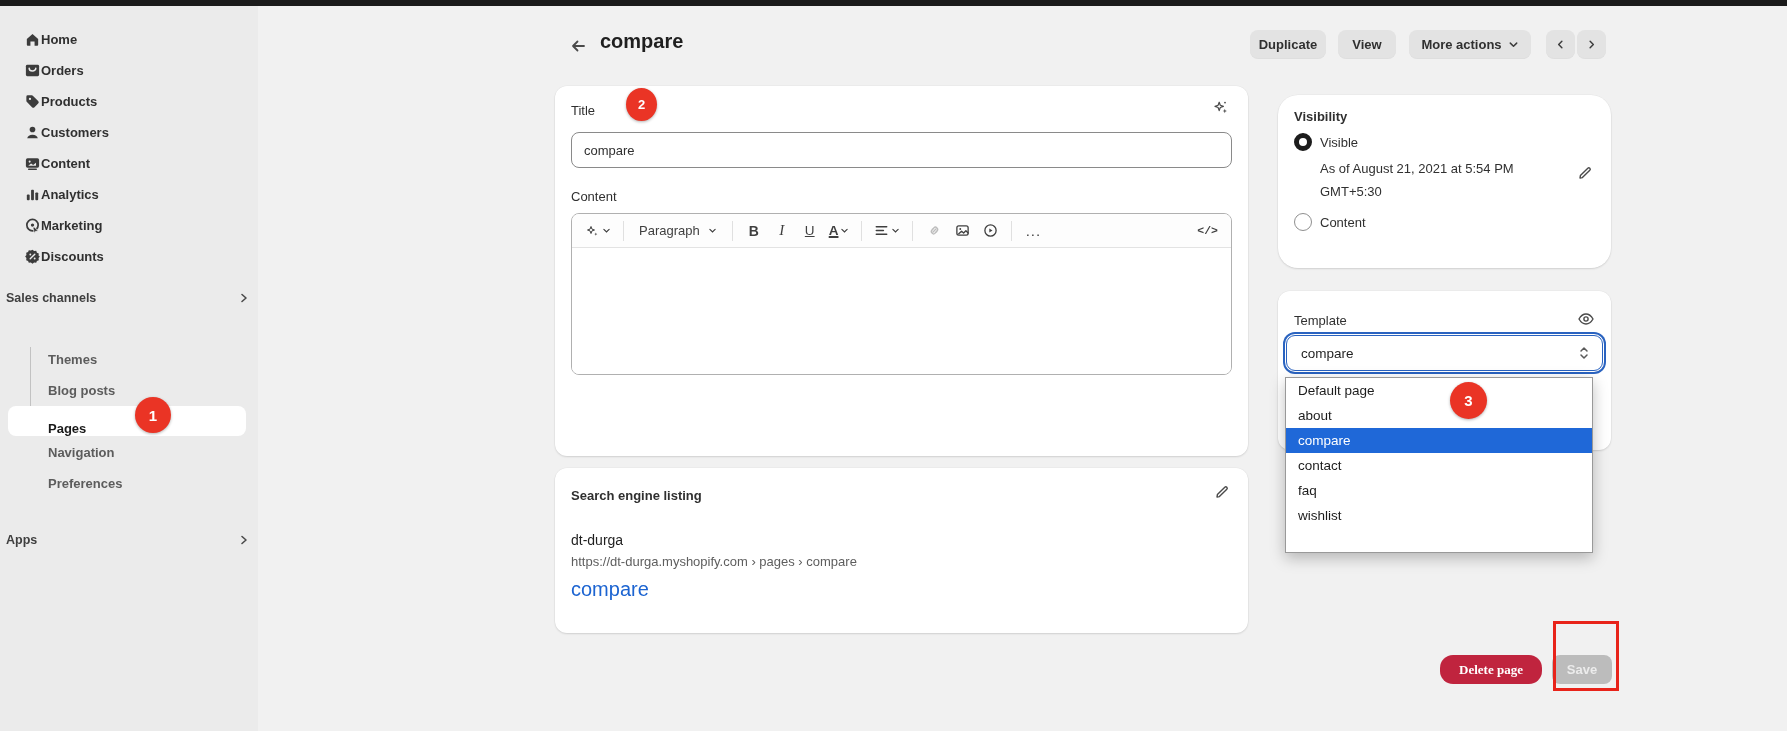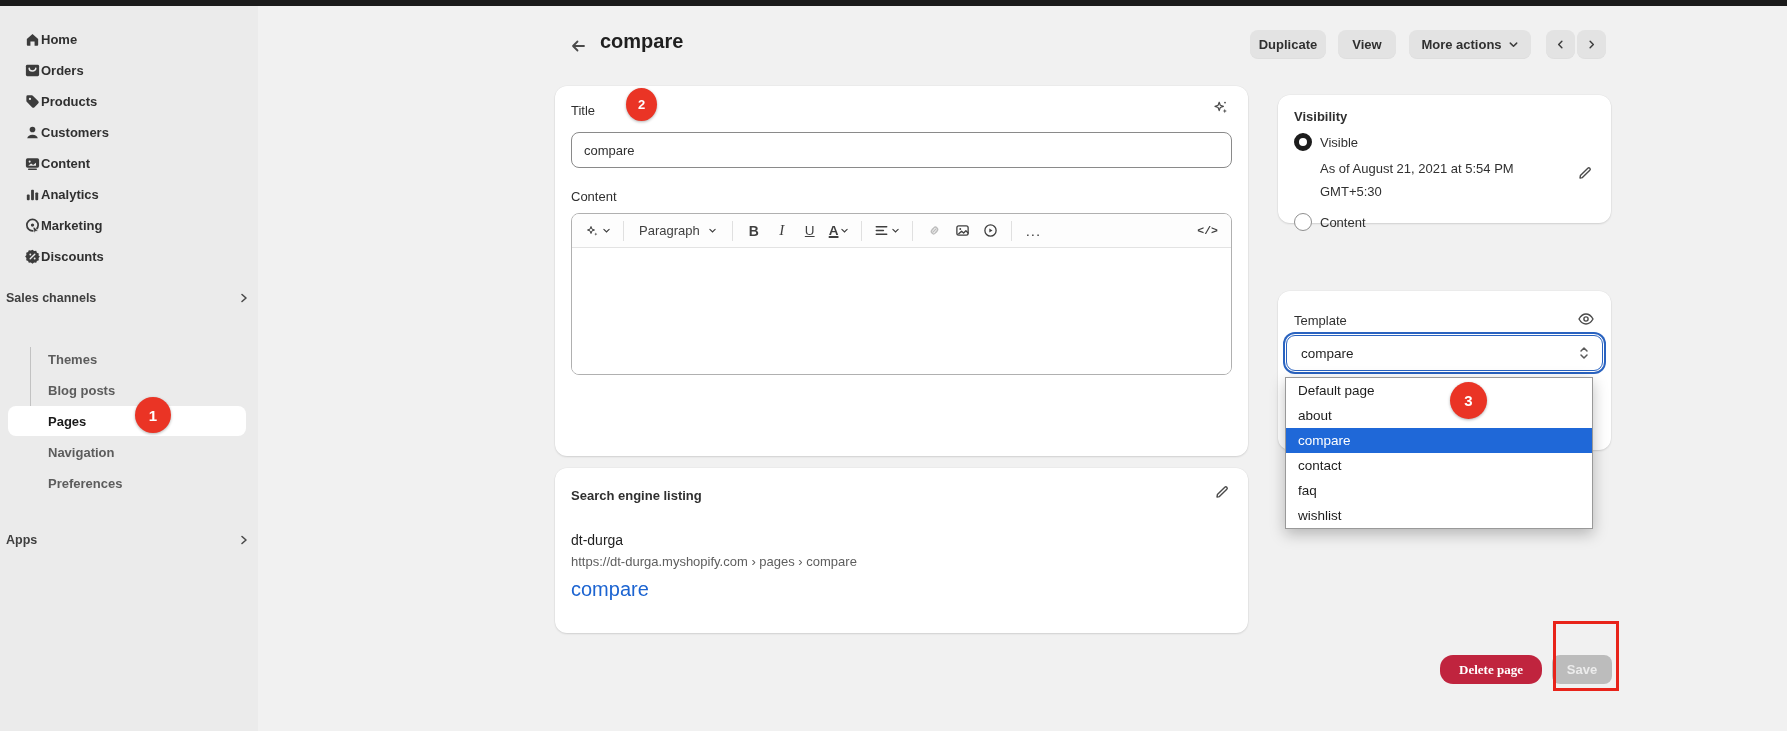--- a/index.html
+++ b/index.html
@@ -13,21 +13,21 @@
 
   
   .sidebar { left:0; top:6px; width:258px; height:725px; background:#ebebeb; }
   .nav-item { position:absolute; left:8px; width:242px; height:31px; border-radius:8px; display:flex; align-items:center; padding-left:15px; cursor:pointer; }
   .nav-item .nicon { width:18px; height:18px; display:inline-flex; align-items:center; justify-content:center; }
   .nav-item .nlabel { margin-left:0; font-weight:700; color:#303030; font-size:13px; }
   .section-row { position:absolute; left:6px; width:244px; height:24px; display:flex; align-items:center; justify-content:space-between; cursor:pointer; }
   .section-row .slabel { font-weight:700; font-size:12.5px; color:#3f3f3f; }
   .sub-item { position:absolute; left:8px; width:238px; height:31px; display:flex; align-items:center; padding-left:40px; border-radius:8px; cursor:pointer; }
   .sub-item .sublabel { font-weight:600; color:#5c5c5c; font-size:13px; }
-  .sub-item.active { background:#ffffff; height:30px; }
+  .sub-item.active { background:#ffffff; height:30px;align-items:flex-end; }
   .sub-item.active .sublabel { color:#1a1a1a; }
   .connector { position:absolute; left:30px; top:341px; width:13px; height:73px; border-left:1.5px solid #c2c2c2; border-bottom:1.5px solid #c2c2c2; border-bottom-left-radius:9px; }
   .connector-head { position:absolute; left:43px; top:410px; width:0; height:0; border-left:5px solid #c2c2c2; border-top:4px solid transparent; border-bottom:4px solid transparent; }
 
   
   .badge { position:absolute; background:#ea3425; color:#fff; border-radius:50%; display:flex; align-items:center; justify-content:center; font-weight:700; z-index:60; box-shadow:0 1px 3px rgba(0,0,0,.3); }
   .badge1 { left:135px; top:397px; width:36px; height:36px; font-size:15px; }
   .badge2 { left:626px; top:88px; width:31px; height:33px; font-size:13px; }
   .badge3 { left:1450px; top:382px; width:37px; height:37px; font-size:15px; z-index:80; }
 
@@ -57,34 +57,34 @@
   .ed-body { height:189px; background:#fff; cursor:text; }
   .spacer { flex:1; }
 
   
   .seo-card { left:555px; top:468px; width:693px; height:165px; }
   .seo-site { position:absolute; left:16px; top:64px; font-size:14px; color:#1f1f1f; }
   .seo-url { position:absolute; left:16px; top:86px; font-size:13px; color:#5e5e5e; }
   .seo-link { position:absolute; left:16px; top:110px; font-size:20px; color:#1c64d1; cursor:pointer; }
 
   
-  .vis-card { left:1278px; top:95px; width:333px; height:128px; }
+  .vis-card { left:1278px; top:95px; width:333px; height:173px;border-radius:20px; }
   .radio { width:18px; height:18px; border-radius:50%; flex:0 0 18px; }
   .radio.sel { border:5.5px solid #1c1c1c; background:#fff; }
   .radio.unsel { border:1.5px solid #8f8f8f; background:#fff; }
   .vis-row { position:absolute; left:16px; display:flex; align-items:center; gap:8px; cursor:pointer; }
   .vis-desc { position:absolute; left:42px; font-size:13px; color:#303030; line-height:1.75; }
 
   
   .tpl-card { left:1278px; top:291px; width:333px; height:159px; }
   .tpl-select { position:absolute; left:8px; top:44px; width:317px; height:36px; background:#fff; border:1px solid #2a63c0; border-radius:9px; box-shadow:0 0 0 1px #fff, 0 0 0 3px #2a63c0; display:flex; align-items:center; justify-content:space-between; padding:0 12px 0 14px; cursor:pointer; }
   .tpl-select .tval { font-size:13.5px; color:#1f1f1f; }
 
   
-  .dropdown { position:absolute; left:1285px; top:377px; width:308px; height:152px; background:#fff; border:1px solid #999; box-shadow:0 5px 14px rgba(0,0,0,.25); z-index:70; }
+  .dropdown { position:absolute; left:1285px; top:377px; width:308px; height:176px; background:#fff; border:1px solid #999; box-shadow:0 5px 14px rgba(0,0,0,.25); z-index:70; }
   .opt { height:25px; display:flex; align-items:center; padding-left:12px; font-size:13.5px; color:#1c1c1c; cursor:pointer; }
   .opt.selected { background:#1f68d8; color:#fff; }
 
   
   .del-btn { position:absolute; left:1440px; top:655px; width:102px; height:29px; background:#c0243e; color:#fff; border:none; border-radius:13px; font-family:Liberation Serif, serif; font-size:13px; font-weight:700; cursor:pointer; }
   .save-btn { position:absolute; left:1552px; top:655px; width:60px; height:29px; background:#bcbcbc; color:#ececec; border:none; border-radius:8px; font-family:inherit; font-size:13px; font-weight:700; cursor:default; }
   .anno-rect { position:absolute; left:1553px; top:621px; width:66px; height:70px; border:3px solid #e8231a; z-index:65; }
 
   svg { display:block; }
 </style>

